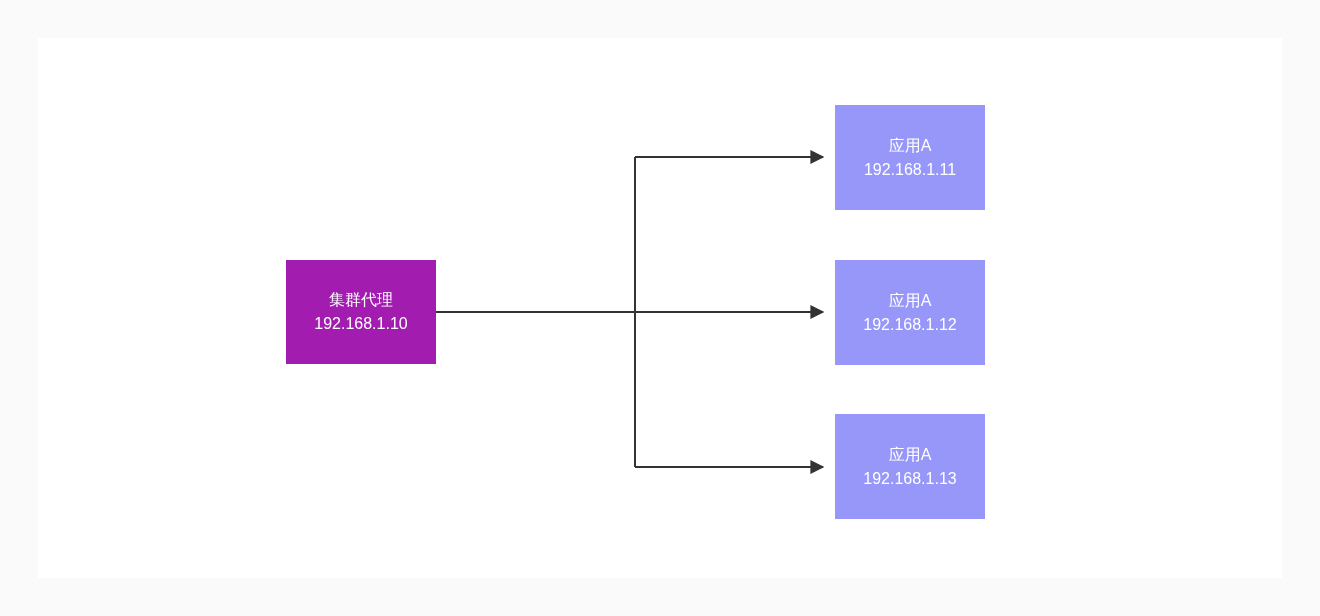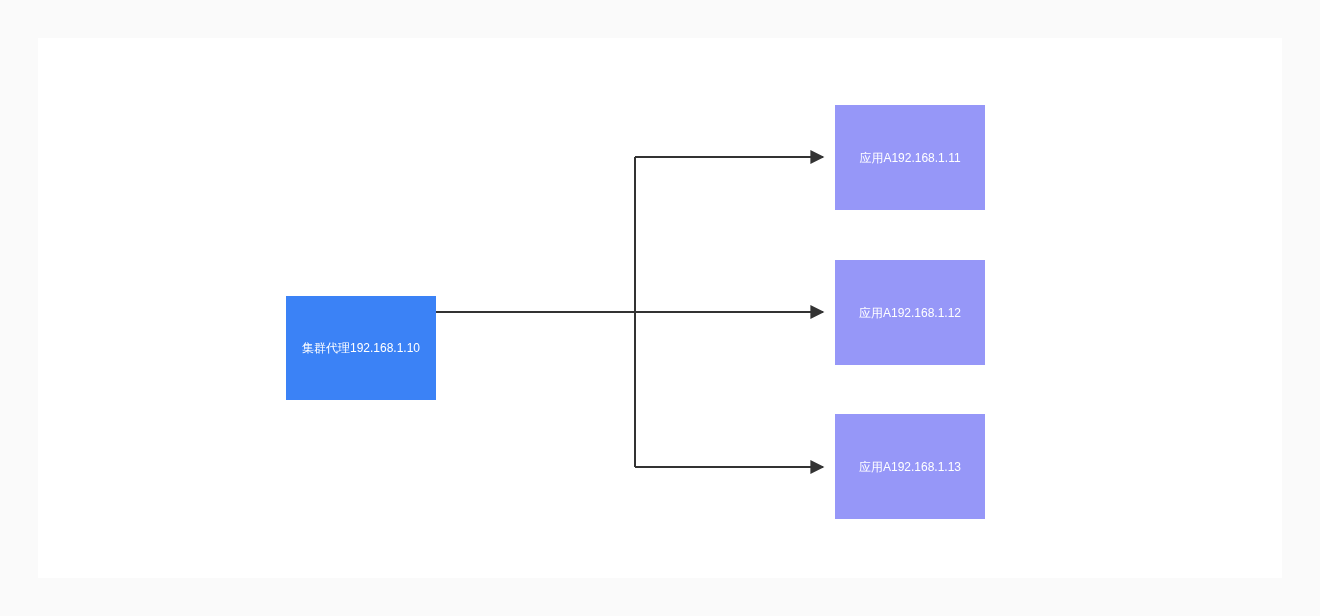--- a/index.html
+++ b/index.html
@@ -27,34 +27,34 @@
     left: 0;
     top: 0;
     width: 1320px;
     height: 616px;
     pointer-events: none;
   }
   .node {
     position: absolute;
     width: 150px;
     display: flex;
+    flex-direction: column;
     align-items: center;
     justify-content: center;
     color: #ffffff;
-    font-size: 12px;
+    font-size: 16px;
     line-height: 24px;
     text-align: center;
     box-sizing: border-box;
   }
   .node-proxy {
     left: 286px;
     top: 260px;
     height: 104px;
-    background: #3b82f6;
-    margin-top: 36px;
+    background: #a21caf;
   }
   .node-app {
     background: #9697f8;
     height: 105px;
   }
   .node-app-1 { left: 835px; top: 105px; }
   .node-app-2 { left: 835px; top: 260px; }
   .node-app-3 { left: 835px; top: 414px; }
   .node-label, .node-ip {
     display: block;

